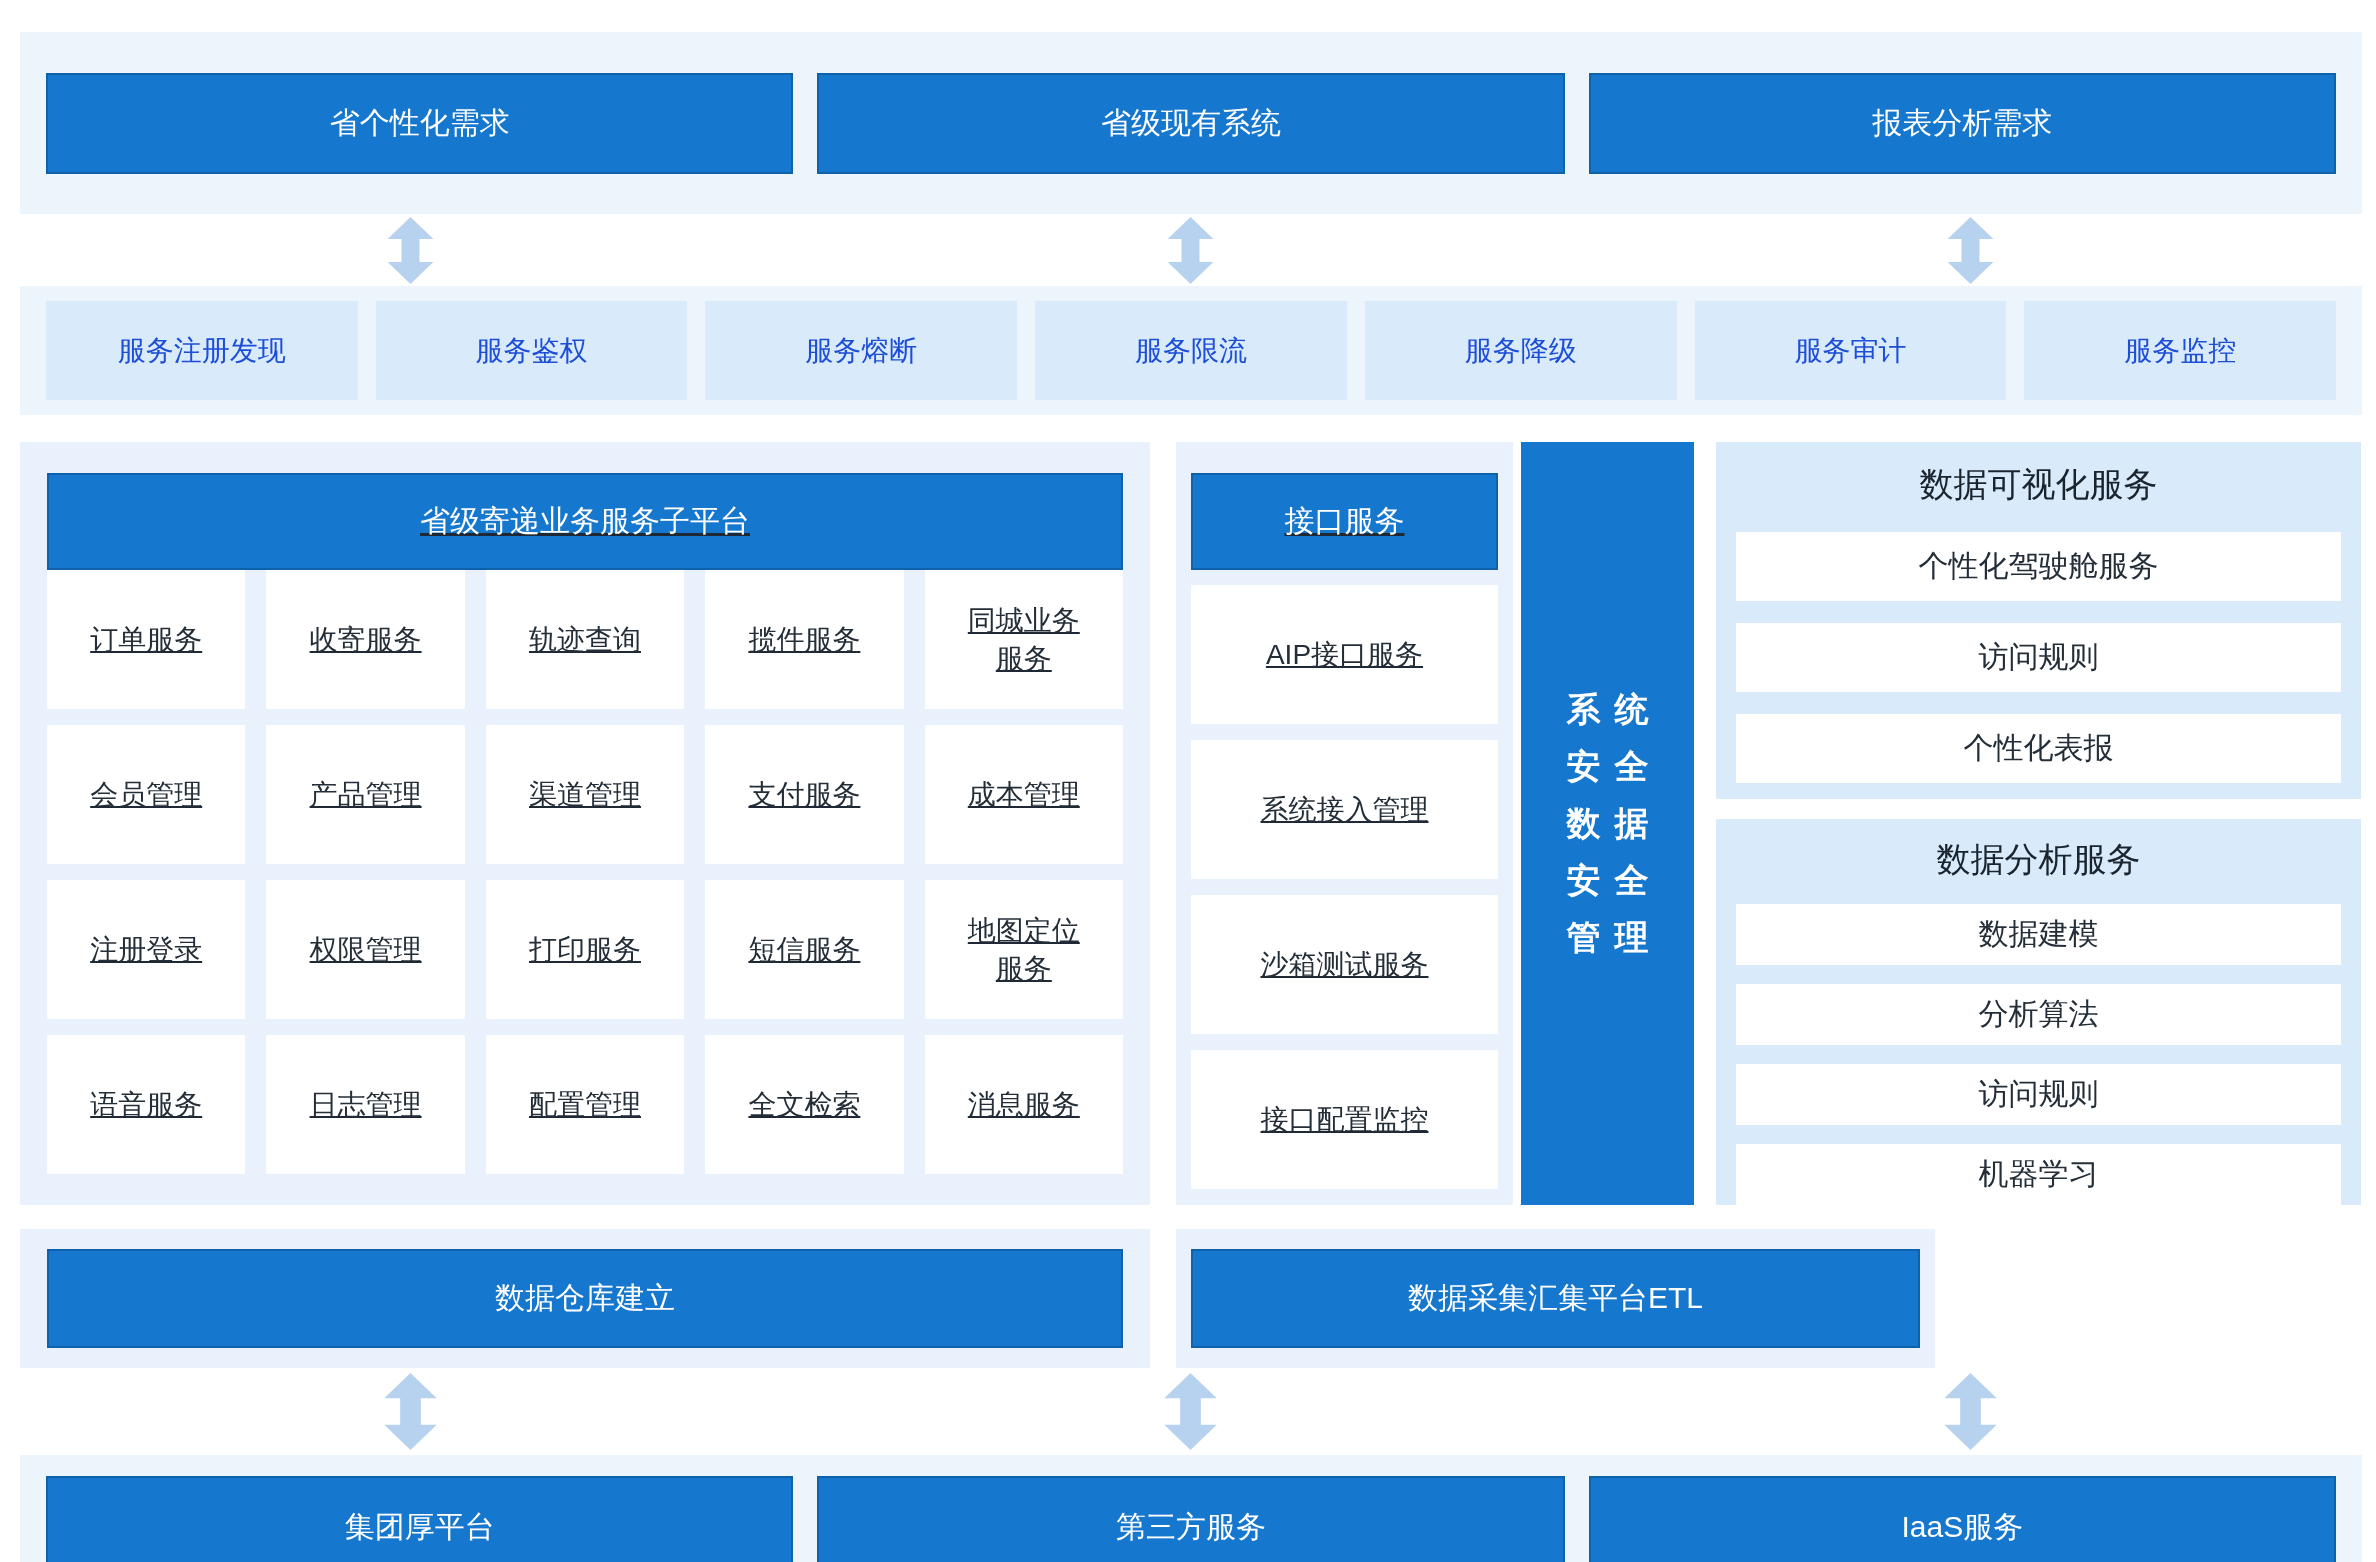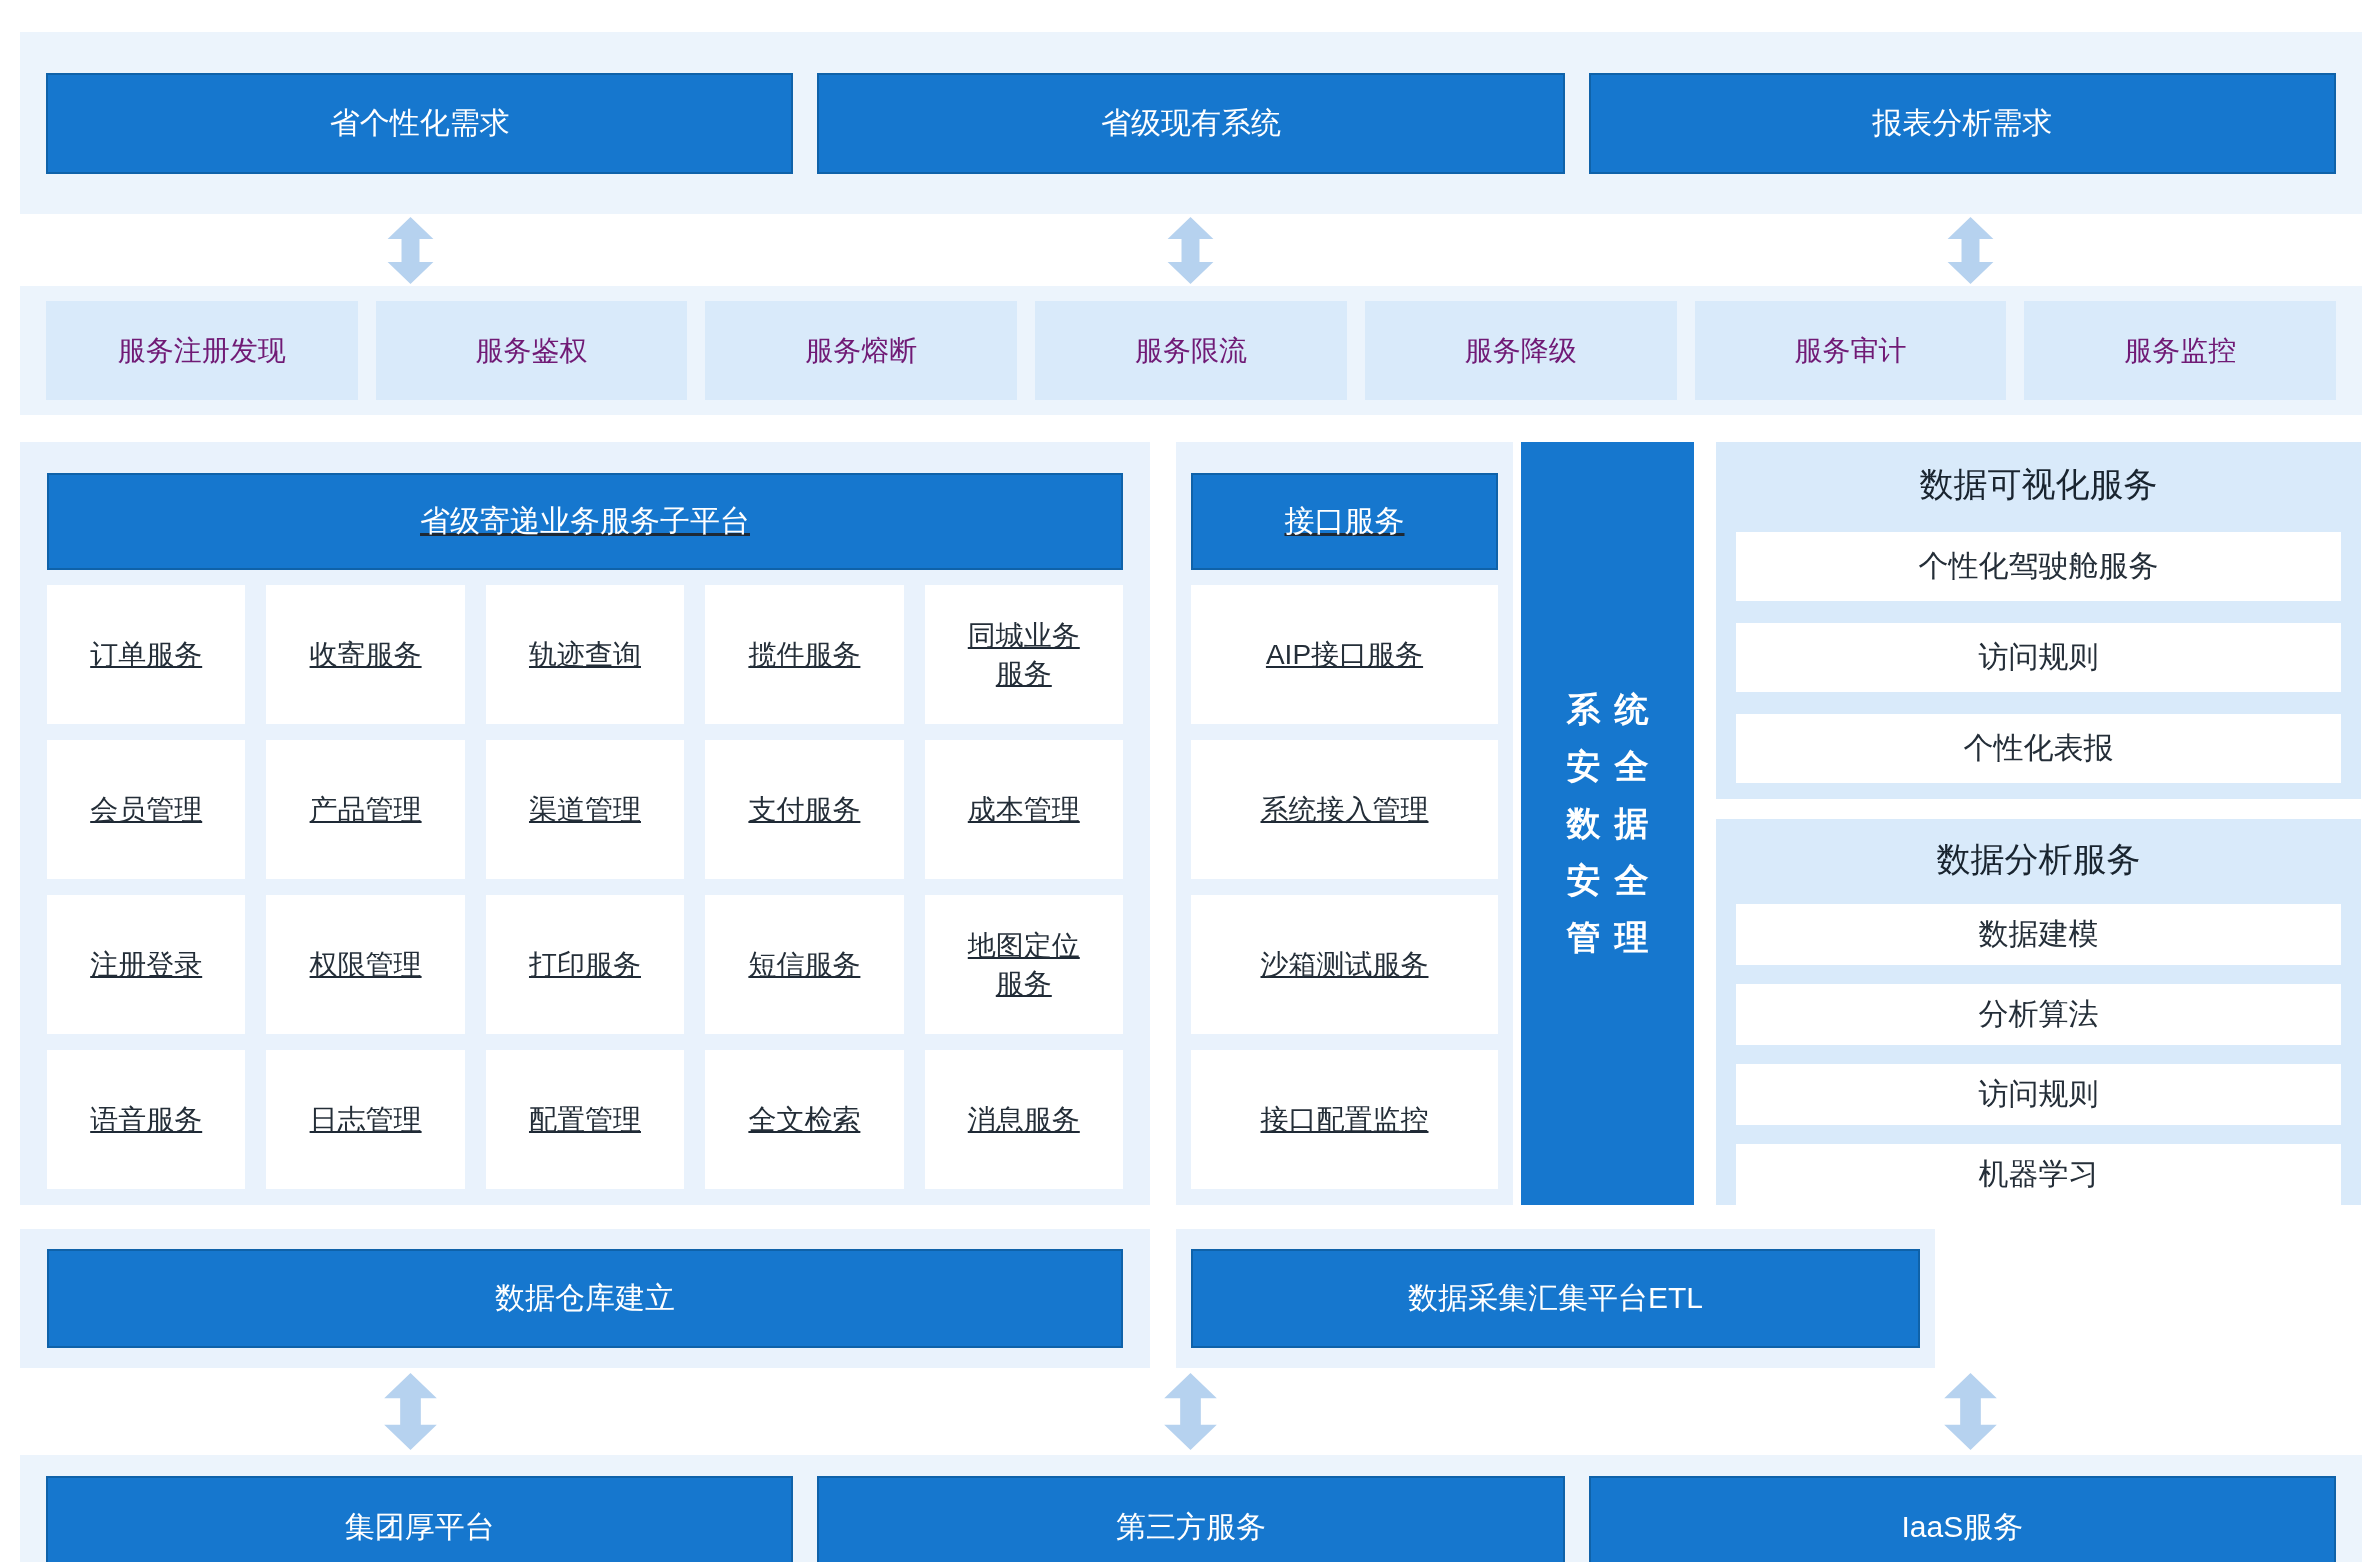--- a/index.html
+++ b/index.html
@@ -9,35 +9,35 @@
     overflow:hidden;
   }
   .band{margin-left:20px;width:2290px;background:#ecf4fc;display:flex;align-items:center;gap:24px;padding:0 26px;}
   .band.top{margin-top:32px;height:182px;}
   .band.gw{height:129px;gap:18px;}
   .blue-box{
     flex:1;height:101px;background:#1677ce;border:2px solid #0f62a9;box-sizing:border-box;
     color:#ffffff;font-size:30px;display:flex;align-items:center;justify-content:center;
   }
   .gw-cell{
-    flex:1;height:99px;background:#d9eafa;color:#701a75;font-size:28px;
+    flex:1;height:99px;background:#d9eafa;color:#1d4ed8;font-size:28px;
     display:flex;align-items:center;justify-content:center;
   }
   .arrow-row{margin-left:20px;width:2341px;height:72px;display:flex;}
   .arrow-row.tall{height:87px;}
   .arrow-col{flex:1;display:flex;align-items:center;justify-content:center;}
   .main{margin-left:20px;margin-top:27px;width:2341px;height:763px;display:flex;}
   .panel{background:#e9f2fc;box-sizing:border-box;text-decoration:underline;}
   .panel-left{width:1130px;padding:31px 27px 0 27px;}
   .panel-mid{width:337px;margin-left:26px;padding:31px 15px 0 15px;}
   .header-bar{
     height:97px;background:#1677ce;border:2px solid #0f62a9;box-sizing:border-box;
     color:#ffffff;font-size:30px;display:flex;align-items:center;justify-content:center;
   }
-  .grid5{margin-top:15px;display:grid;grid-template-columns:repeat(5,1fr);gap:16px 21px;}
+  .grid5{margin-top:0;display:grid;grid-template-columns:repeat(5,1fr);gap:16px 21px;}
   .white-cell{
     background:#ffffff;color:#242e38;font-size:28px;line-height:1.35;
     display:flex;align-items:center;justify-content:center;text-align:center;
     height:139px;padding:0 40px;box-sizing:border-box;
   }
   .mid-cells{margin-top:15px;display:flex;flex-direction:column;gap:16px;}
   .mid-cells .white-cell{padding:0 10px;}
   .vbar{
     width:173px;margin-left:8px;background:#1677ce;
     display:flex;flex-direction:column;align-items:center;justify-content:center;font-weight:bold;

